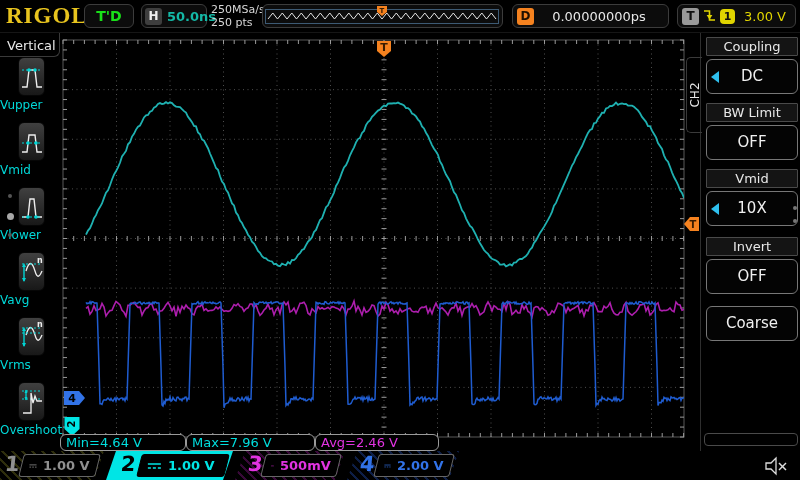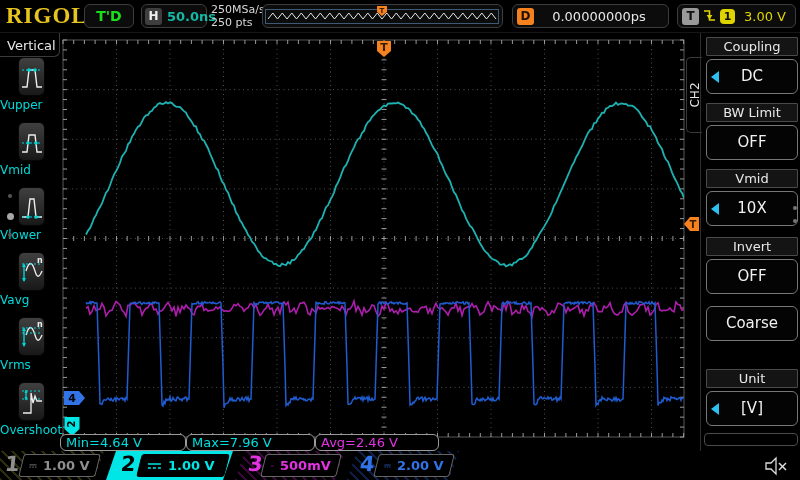--- a/index.html
+++ b/index.html
@@ -588,27 +588,20 @@
       
       <span>OFF</span>
     </div>
   </div>
   <div class="rm-item" style="top:270px">
     <div class="rm-value">
       
       <span>Coarse</span>
     </div>
   </div>
-  <div class="rm-item" style="top:336px">
-    <div class="rm-label">Unit</div>
-    <div class="rm-value">
-      <div class="rm-tri"></div>
-      <span>[V]</span>
-    </div>
-  </div>
   <div id="rm-footer"></div>
 </div>
 
 <div class="dotcol" style="left:793px;top:206px;width:4px;height:4px;background:#777"></div>
 <div class="dotcol" style="left:793px;top:219px;width:4px;height:4px;background:#777"></div>
 
 <div id="meas-strip"></div>
 <div class="meas-box" style="left: 60px; width: 126px; color: rgb(0, 222, 222);">
   <span>Min=4.64 V</span>
 </div>

